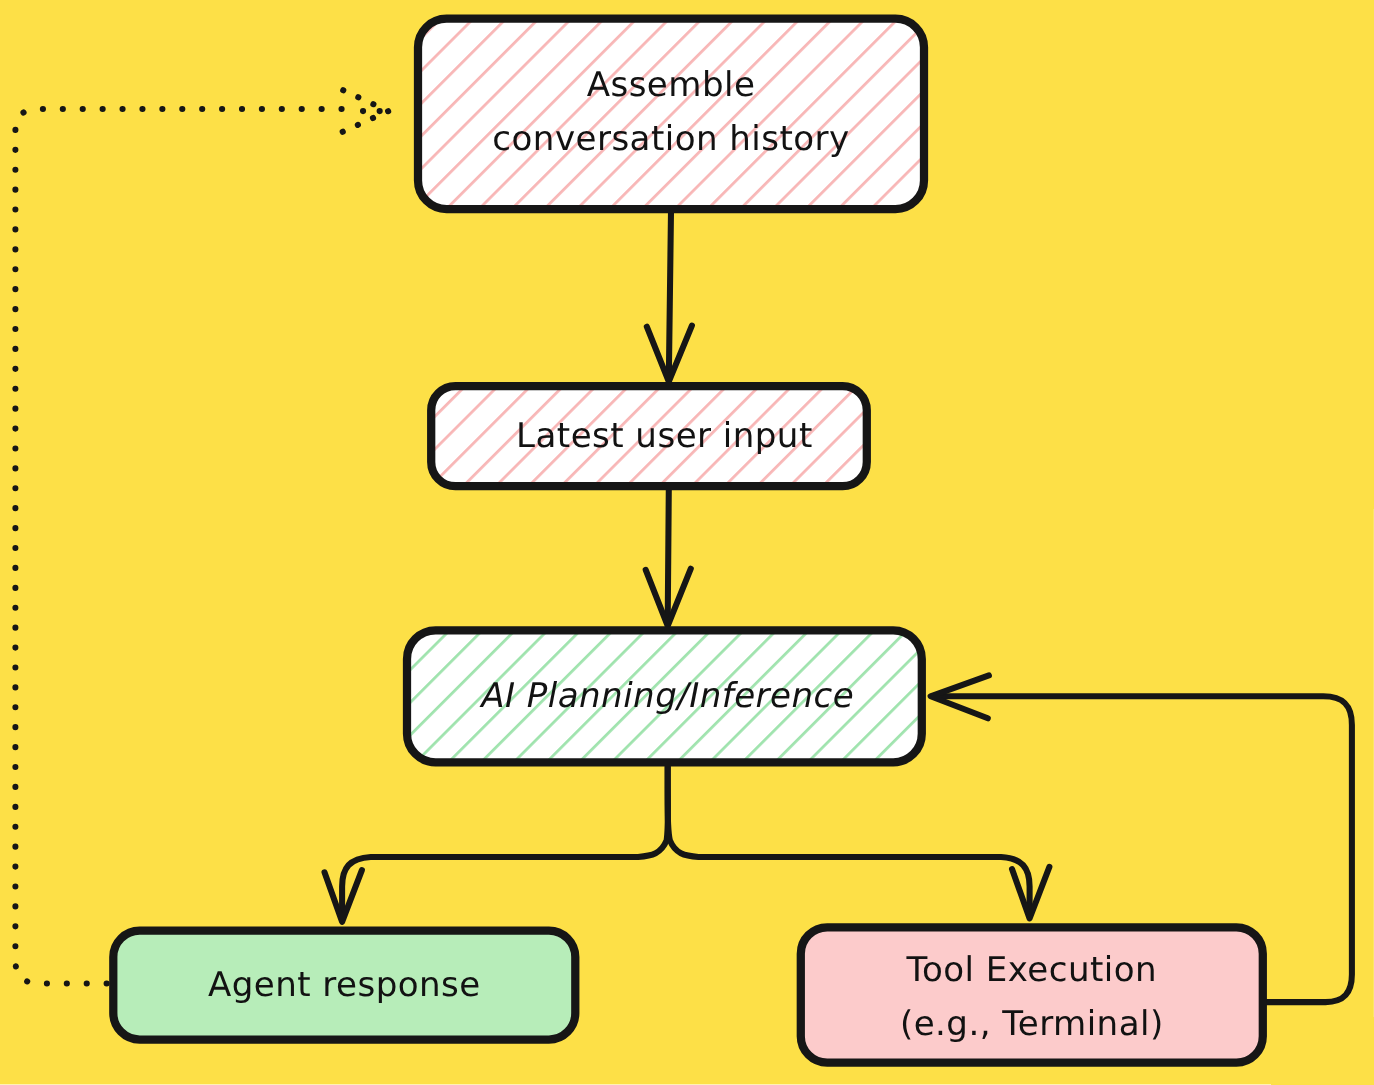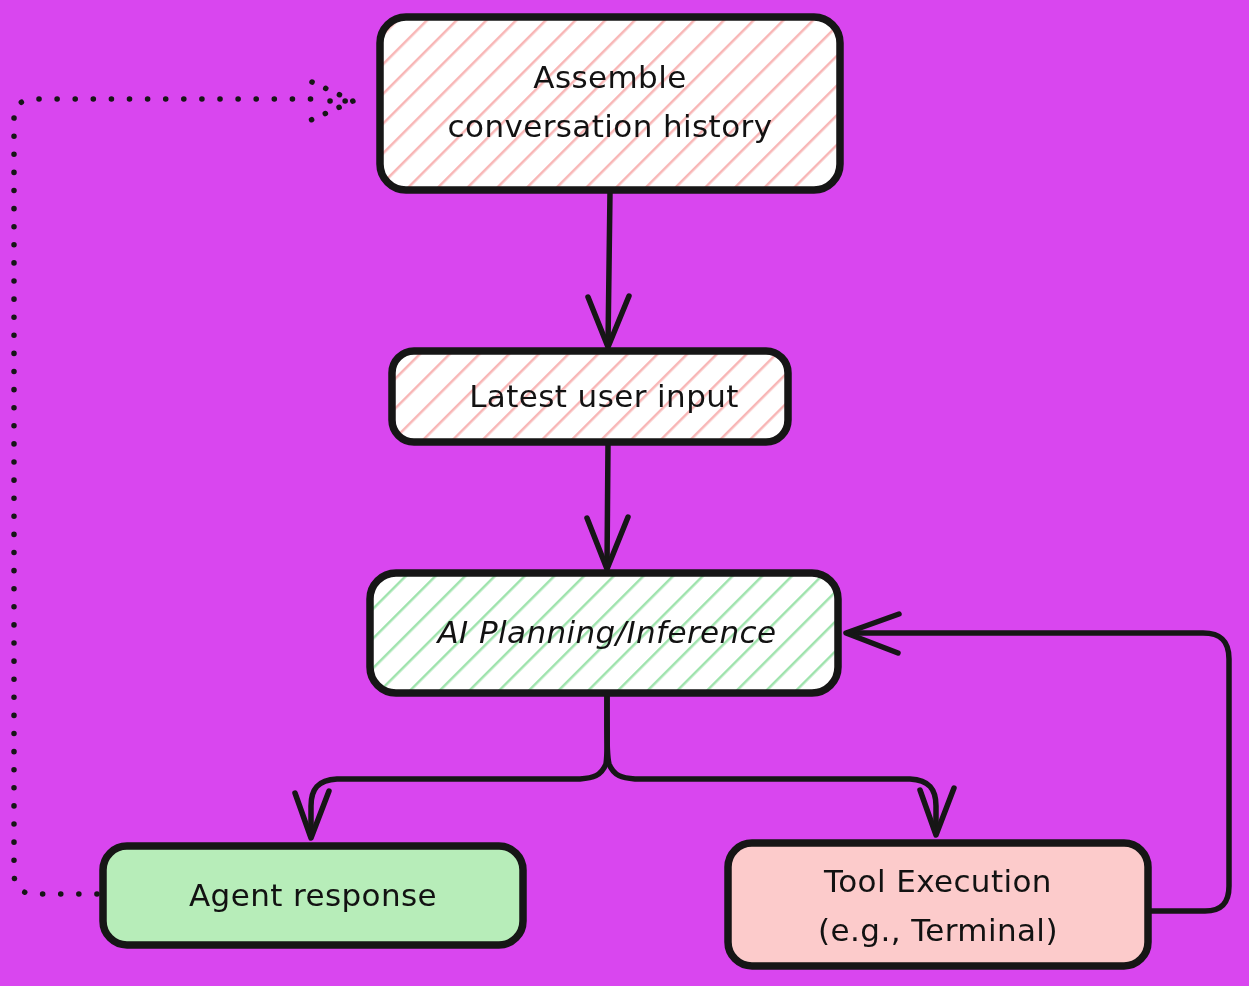--- a/index.html
+++ b/index.html
@@ -10,21 +10,21 @@
   body {
     width: 1249px;
     height: 986px;
     font-family: "DejaVu Sans", sans-serif;
     overflow: hidden;
   }
   #diagram-root {
     position: relative;
     width: 1249px;
     height: 986px;
-    background: #d946ef;
+    background: #fde047;
   }
   svg.flow {
     position: absolute;
     top: 0;
     left: 0;
     width: 1249px;
     height: 986px;
   }
   .node-label {
     font-family: "DejaVu Sans", sans-serif;

